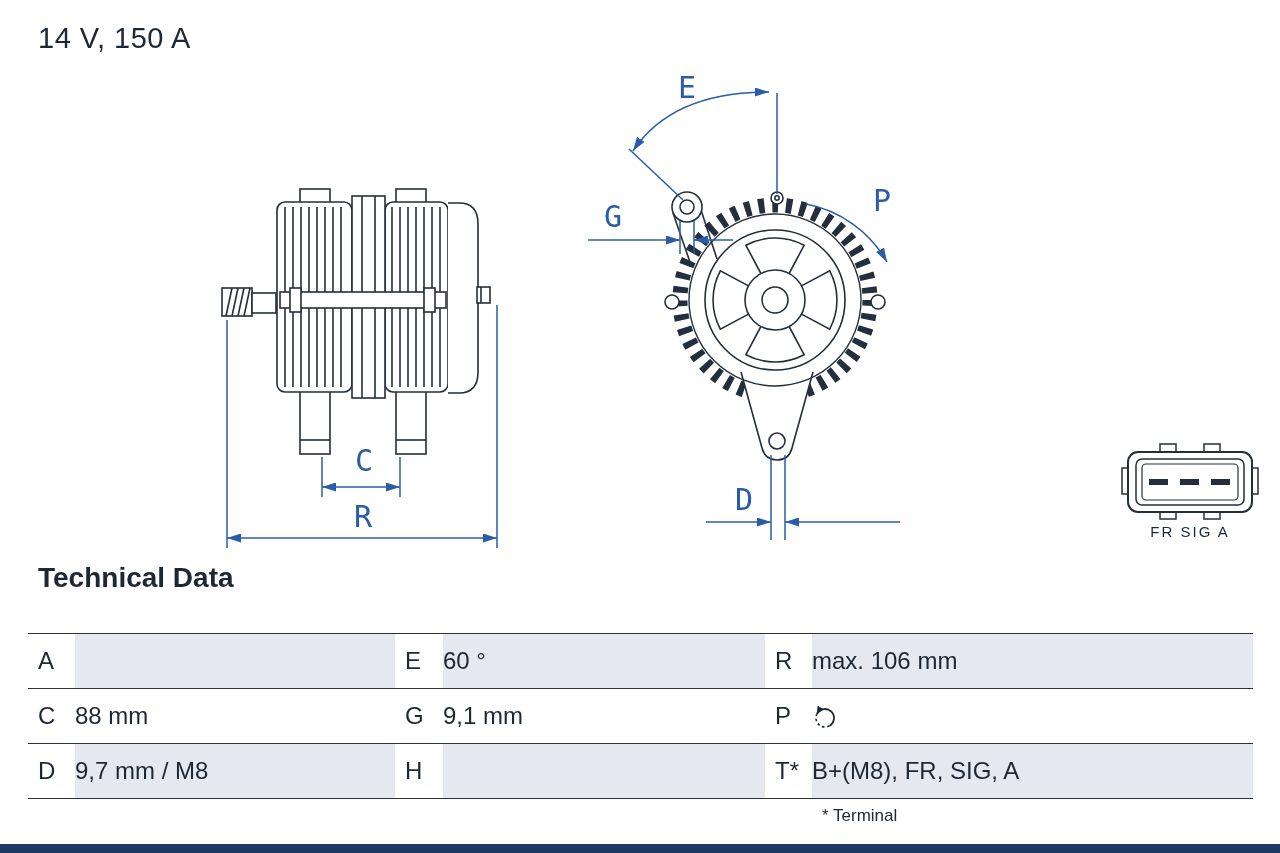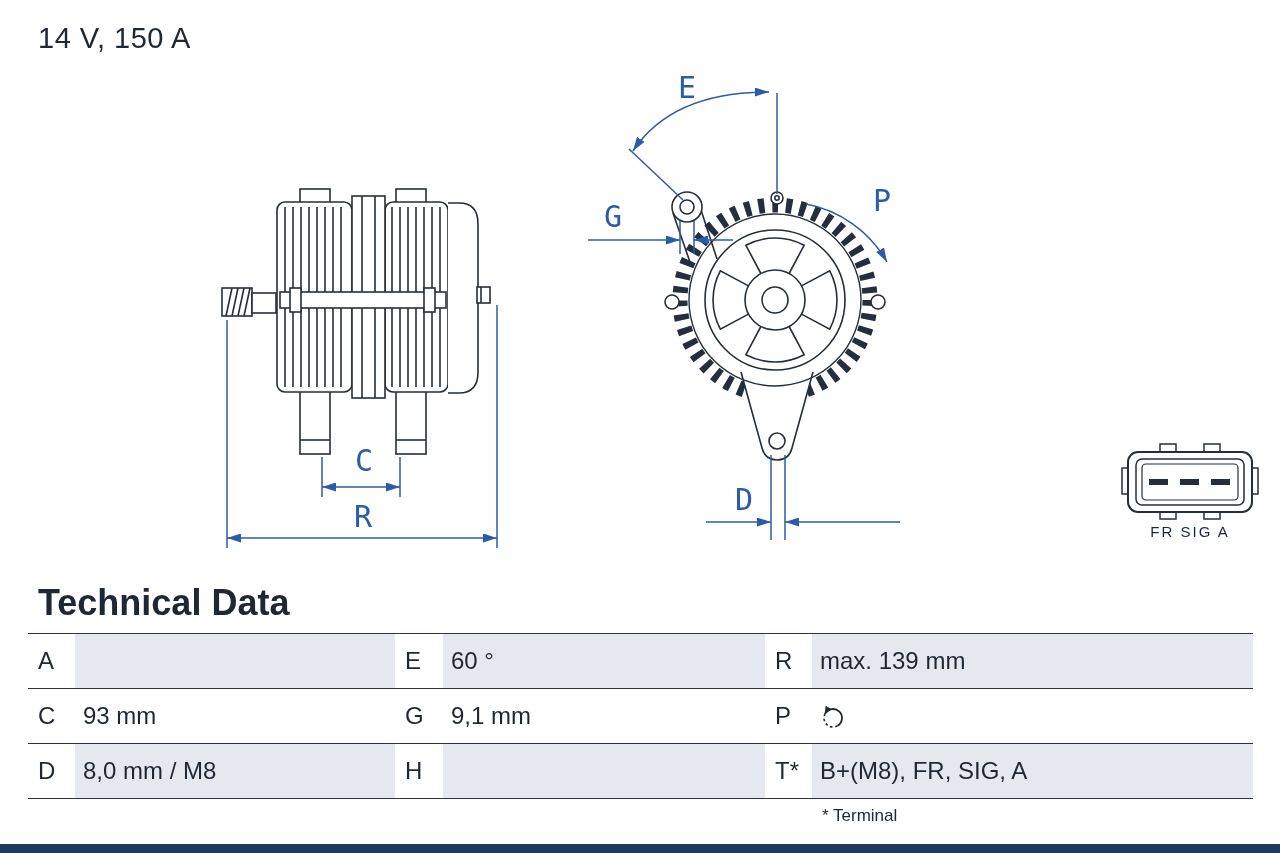--- a/index.html
+++ b/index.html
@@ -3,26 +3,26 @@
 <meta charset="utf-8">
 <style>
   * { margin:0; padding:0; box-sizing:border-box; }
   html,body { background:#ffffff; }
   .page {
     position:relative; width:1280px; height:853px; background:#fff;
     font-family:"Liberation Sans", sans-serif; color:#1e2734; overflow:hidden;
   }
   .rating { position:absolute; left:38px; top:22px; font-size:29px; letter-spacing:.5px; }
   svg.drawing { position:absolute; left:0; top:0; }
-  .tech-title { position:absolute; left:38px; top:582px; font-size:36px; font-weight:bold; }
+  .tech-title { position:absolute; left:38px; top:562px; font-size:28px; font-weight:bold; }
   table.tech { position:absolute; left:28px; top:633px; width:1225px; border-collapse:collapse; table-layout:fixed; }
   table.tech td { border-top:1px solid #2a3240; height:55px; font-size:24px; vertical-align:middle; white-space:nowrap; }
   table.tech tr:last-child td { border-bottom:1px solid #2a3240; }
   td.k { padding-left:10px; }
-  td.v { padding-left:8px; }
+  td.v { }
   tr.shade td.v { background:#e5e8ee; }
   .rot-icon { display:inline-block; vertical-align:middle; margin-top:2px; }
   .footnote { position:absolute; left:822px; top:806px; font-size:17px;text-align:right; }
   .bottom-bar { position:absolute; left:0; bottom:0; width:100%; height:9px; background:#1e3a64; }
   text.dim { font-family:"DejaVu Sans Mono", monospace; font-size:30px; fill:#2a5caa; text-anchor:middle; }
 </style>
 </head>
 <body>
 
 <div class="page">
@@ -178,43 +178,43 @@
       <col style="width:47px">
         <col>
     </colgroup>
     <tbody>
       <tr class="shade">
         <td class="k">A</td>
         <td class="v"></td>
         <td class="k">E</td>
         <td class="v">60 °</td>
         <td class="k">R</td>
-        <td class="v">max. 139 mm</td>
+        <td class="v">max. 106 mm</td>
       </tr>
       <tr>
         <td class="k">C</td>
-        <td class="v">93 mm</td>
+        <td class="v">88 mm</td>
         <td class="k">G</td>
         <td class="v">9,1 mm</td>
         <td class="k">P</td>
         <td class="v">
           <svg class="rot-icon" width="26" height="26" viewBox="0 0 26 26">
             <defs>
               <marker id="ra" viewBox="0 0 8 7" refX="7" refY="3.5" markerWidth="8" markerHeight="7" markerUnits="userSpaceOnUse" orient="auto">
                 <path d="M0,0 L8,3.5 L0,7 Z" fill="#1e2734"></path>
               </marker>
             </defs>
             <path d="M 17.5 20.8 A 9 9 0 1 0 5.2 8.5" stroke="#1e2734" stroke-width="1.8" fill="none" marker-end="url(#ra)"></path>
             <path d="M 17.5 20.8 A 9 9 0 0 1 5.2 8.5" stroke="#1e2734" stroke-width="1.6" fill="none" stroke-dasharray="2.5 2.6"></path>
           </svg>
         </td>
       </tr>
       <tr class="shade">
         <td class="k">D</td>
-        <td class="v">8,0 mm / M8</td>
+        <td class="v">9,7 mm / M8</td>
         <td class="k">H</td>
         <td class="v"></td>
         <td class="k">T*</td>
         <td class="v">B+(M8), FR, SIG, A</td>
       </tr>
     </tbody>
   </table>
 
   <div class="footnote">* Terminal</div>
 

